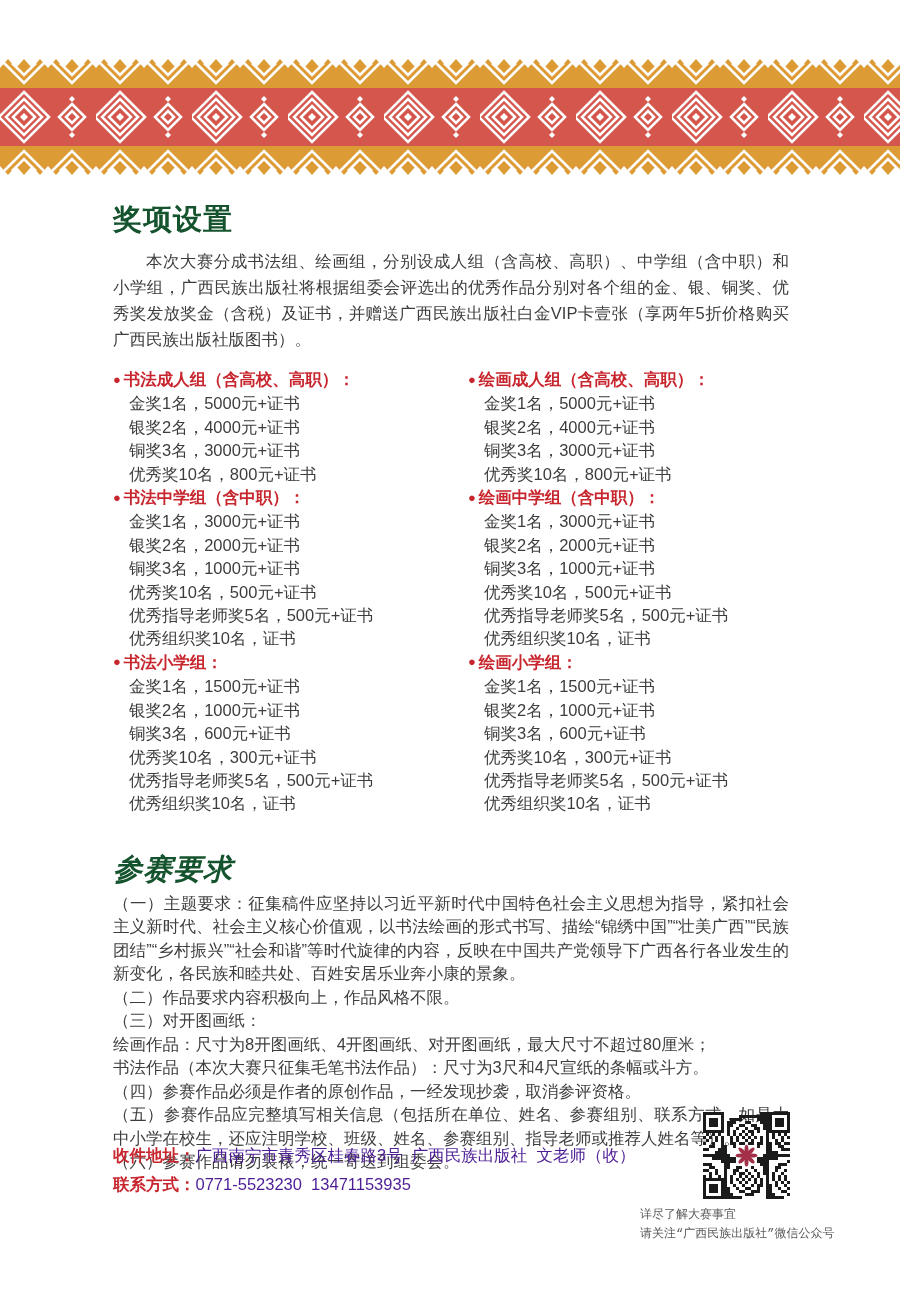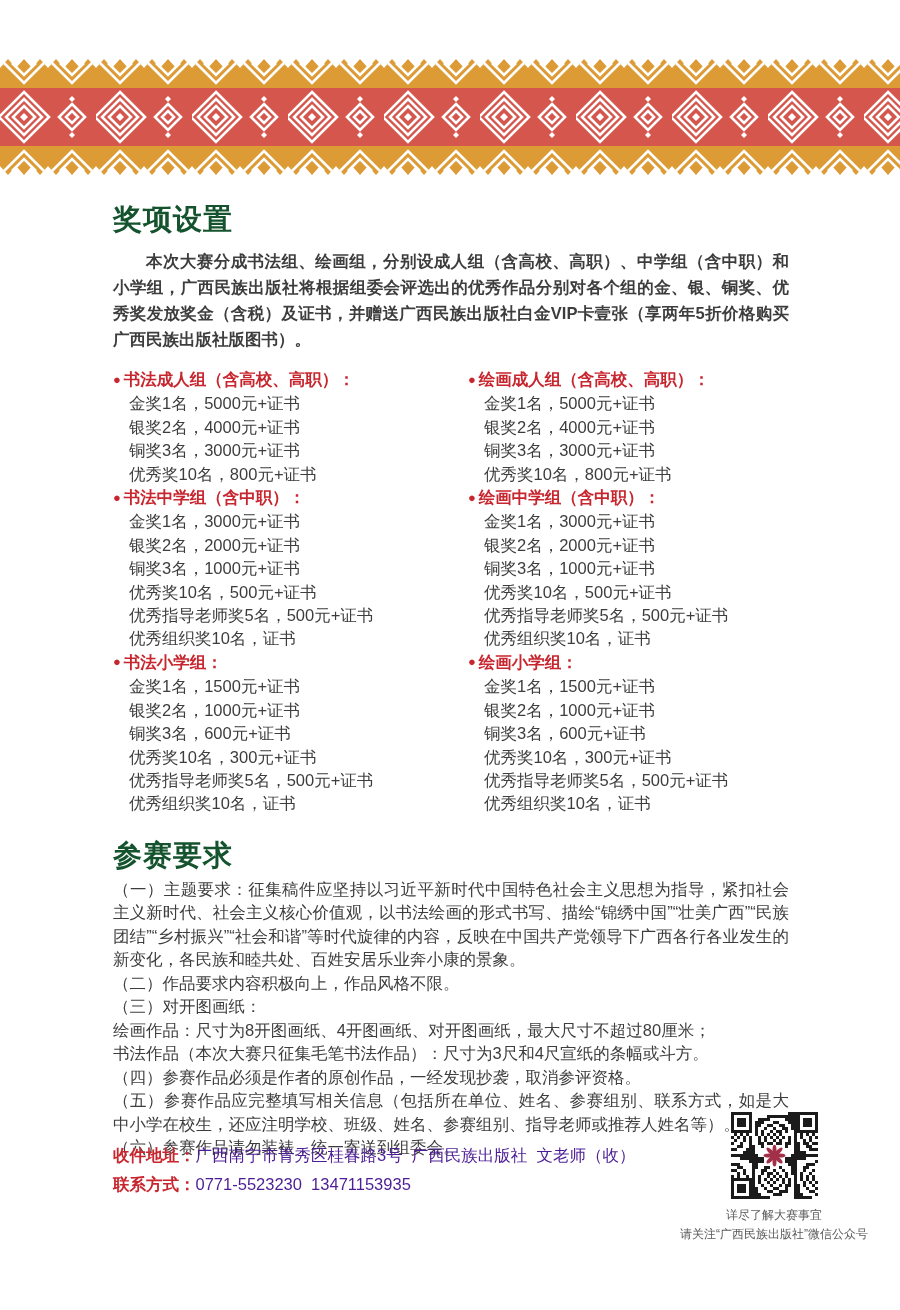--- a/index.html
+++ b/index.html
@@ -2,36 +2,36 @@
 <html><head>
 <meta charset="utf-8">
 <title>Contest Flyer</title>
 <style>
   html,body{margin:0;padding:0;background:#ffffff;}
   .page{position:relative;width:900px;height:1310px;margin:0 auto;background:#ffffff;overflow:hidden;
         font-family:"Liberation Sans","DejaVu Sans",sans-serif;color:#3d3d3d;}
   .band{position:absolute;left:0;top:52px;width:900px;height:130px;display:block;}
   .content{position:absolute;left:113px;top:202px;width:676px;}
   .section-title{margin:0;font-size:29px;line-height:34px;font-weight:700;color:#14532d;letter-spacing:1px;}
-  .section-title.second{margin-top:22px;}
-  .intro{margin:12px 0 0;font-size:16.5px;line-height:26px;text-indent:2em;text-align:justify;font-weight:bold;}
+  .section-title.second{margin-top:36px;font-style:italic;}
+  .intro{margin:12px 0 0;font-size:16.5px;line-height:26px;text-indent:2em;text-align:justify;}
   .awards{display:flex;margin-top:16px;}
   .award-col{width:355px;flex:0 0 355px;}
   .award-col.right{width:321px;flex:1;}
   .gtitle{color:#c8262e;font-weight:700;font-size:16.5px;line-height:23.4px;}
   .bullet{font-size:13px;margin-right:3px;position:relative;top:-1.5px;}
   .aitem{font-size:16.5px;line-height:23.4px;padding-left:16px;}
   .reqs{margin-top:6px;}
   .req{margin:0;font-size:16.5px;line-height:23.5px;text-align:justify;}
   .contact{position:absolute;left:113px;top:1144px;font-size:16.5px;}
   .contact-line{line-height:22px;margin-top:0;}
   .contact-line + .contact-line{margin-top:7px;}
   .contact-label{color:#c8262e;font-weight:700;}
   .contact-value{color:#4c1d95;white-space:pre;}
-  .qr-block{position:absolute;left:668px;top:1112px;width:212px;text-align:center;}
+  .qr-block{position:absolute;left:640px;top:1112px;width:212px;font-family:Liberation Mono, monospace;}
   .qr-svg{width:87px;height:87px;display:block;margin:0 auto;}
   .qr-caption{font-size:12px;color:#5a5a5a;line-height:19px;margin:0;}
   .qr-caption.first{margin-top:7px;}
 </style>
 </head>
 <body>
 
 <div class="page">
 
   <svg class="band" width="900" height="130" viewBox="0 0 900 130" preserveAspectRatio="none" xmlns="http://www.w3.org/2000/svg">

